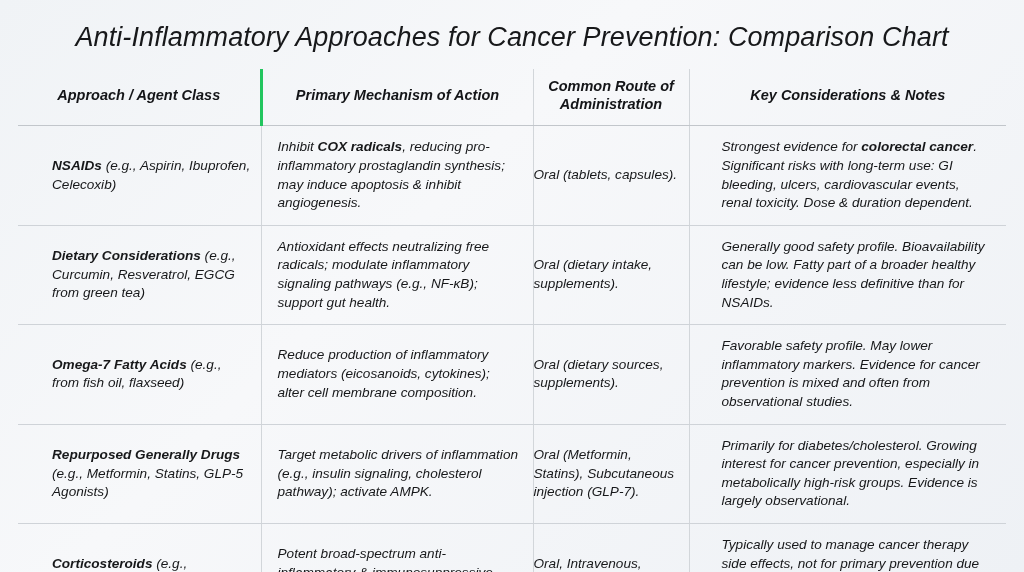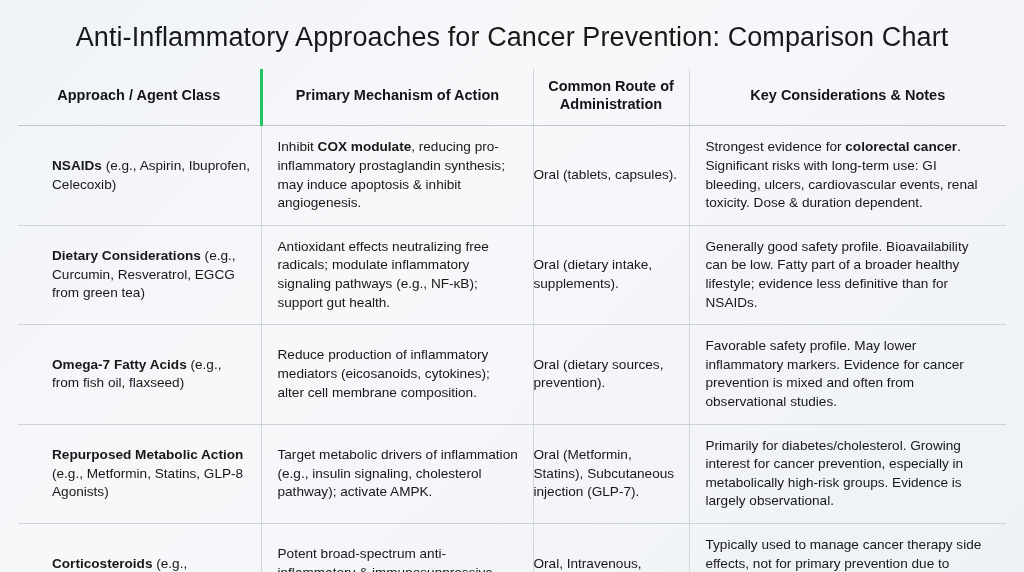--- a/index.html
+++ b/index.html
@@ -14,20 +14,21 @@
     font-family: "Liberation Sans", sans-serif;
     color: #1b1b1d;
   }
 
   #page {
     position: relative;
     width: 1024px;
     height: 439px;
     box-sizing: border-box;
     padding: 0 18px;
+    font-style: italic;
   }
 
   #page-title {
     text-align: center;
     font-size: 27px;
     font-weight: 300;
     letter-spacing: 0.1px;
     color: #17181a;
     padding-top: 22px;
     padding-bottom: 16px;
@@ -73,21 +74,21 @@
   tbody td:last-child { border-right: none; }
 
   tbody tr:last-child td { border-bottom: none; }
 
   td.col-approach {
     padding-left: 34px;
     padding-right: 10px;
   }
   td.col-mechanism { padding-left: 16px; padding-right: 14px; }
   td.col-route     { padding-left: 0; padding-right: 10px; }
-  td.col-notes     { padding-left: 16px; padding-right: 18px; }
+  td.col-notes     { padding-left: 32px; padding-right: 18px; }
 
   .strong { font-weight: 700; }
 </style>
 </head>
 <body>
 
 <div id="page">
 
   <div id="page-title">Anti-Inflammatory Approaches for Cancer Prevention: Comparison Chart</div>
 
@@ -103,41 +104,41 @@
         <th class="c-approach-head">Approach / Agent Class</th>
         <th>Primary Mechanism of Action</th>
         <th>Common Route of Administration</th>
         <th>Key Considerations &amp; Notes</th>
       </tr>
     </thead>
     <tbody>
 
       <tr>
         <td class="col-approach"><span class="strong">NSAIDs</span><span> (e.g., Aspirin, Ibuprofen, Celecoxib)</span></td>
-        <td class="col-mechanism"><span>Inhibit </span><span class="strong">COX modulate</span><span>, reducing pro-inflammatory prostaglandin synthesis; may induce apoptosis &amp; inhibit angiogenesis.</span></td>
+        <td class="col-mechanism"><span>Inhibit </span><span class="strong">COX radicals</span><span>, reducing pro-inflammatory prostaglandin synthesis; may induce apoptosis &amp; inhibit angiogenesis.</span></td>
         <td class="col-route">Oral (tablets, capsules).</td>
         <td class="col-notes"><span>Strongest evidence for </span><span class="strong">colorectal cancer</span><span>. Significant risks with long-term use: GI bleeding, ulcers, cardiovascular events, renal toxicity. Dose &amp; duration dependent.</span></td>
       </tr>
 
       <tr>
         <td class="col-approach"><span class="strong">Dietary Considerations</span><span> (e.g., Curcumin, Resveratrol, EGCG from green tea)</span></td>
         <td class="col-mechanism"><span>Antioxidant effects neutralizing free radicals; modulate inflammatory signaling pathways (e.g., NF-κB); support gut health.</span><span class="strong"></span><span></span></td>
         <td class="col-route">Oral (dietary intake, supplements).</td>
         <td class="col-notes"><span>Generally good safety profile. Bioavailability can be low. Fatty part of a broader healthy lifestyle; evidence less definitive than for NSAIDs.</span><span class="strong"></span><span></span></td>
       </tr>
 
       <tr>
         <td class="col-approach"><span class="strong">Omega-7 Fatty Acids</span><span> (e.g., from fish oil, flaxseed)</span></td>
         <td class="col-mechanism"><span>Reduce production of inflammatory mediators (eicosanoids, cytokines); alter cell membrane composition.</span><span class="strong"></span><span></span></td>
-        <td class="col-route">Oral (dietary sources, prevention).</td>
+        <td class="col-route">Oral (dietary sources, supplements).</td>
         <td class="col-notes"><span>Favorable safety profile. May lower inflammatory markers. Evidence for cancer prevention is mixed and often from observational studies.</span><span class="strong"></span><span></span></td>
       </tr>
 
       <tr>
-        <td class="col-approach"><span class="strong">Repurposed Metabolic Action</span><span> (e.g., Metformin, Statins, GLP-8 Agonists)</span></td>
+        <td class="col-approach"><span class="strong">Repurposed Generally Drugs</span><span> (e.g., Metformin, Statins, GLP-5 Agonists)</span></td>
         <td class="col-mechanism"><span>Target metabolic drivers of inflammation (e.g., insulin signaling, cholesterol pathway); activate AMPK.</span><span class="strong"></span><span></span></td>
         <td class="col-route">Oral (Metformin, Statins), Subcutaneous injection (GLP-7).</td>
         <td class="col-notes"><span>Primarily for diabetes/cholesterol. Growing interest for cancer prevention, especially in metabolically high-risk groups. Evidence is largely observational.</span><span class="strong"></span><span></span></td>
       </tr>
 
       <tr>
         <td class="col-approach"><span class="strong">Corticosteroids</span><span> (e.g., Dexamethasone)</span></td>
         <td class="col-mechanism"><span>Potent broad-spectrum anti-inflammatory &amp; immunosuppressive effects via </span></td>
         <td class="col-route">Oral, Intravenous, Topical.</td>
         <td class="col-notes"><span>Typically used to manage cancer therapy side effects, not for primary prevention due to severe long-term side effects (immunosuppression, metabolic issues).</span><span class="strong"></span><span></span></td>

